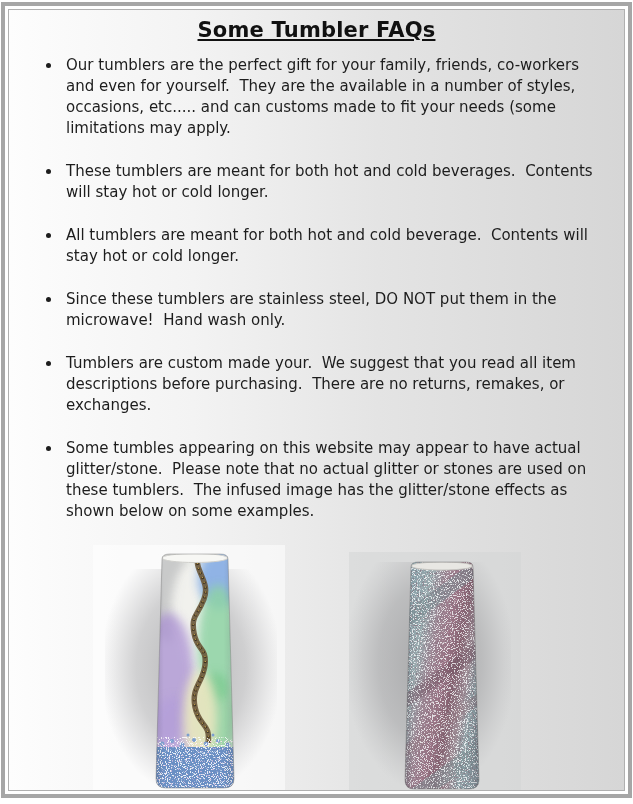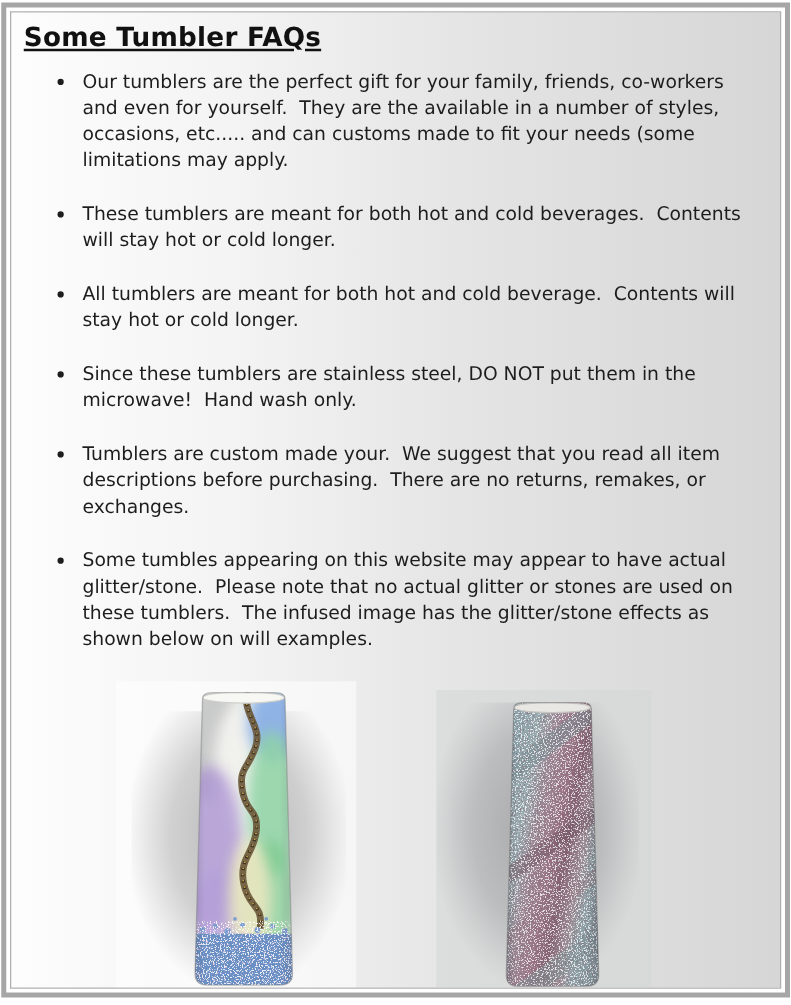--- a/index.html
+++ b/index.html
@@ -19,20 +19,21 @@
   }
   .content {
     position: relative;
     border: 1px solid #b0b0b0;
     height: 780px;
     overflow: hidden;
     background: linear-gradient(to right, #fdfdfd 0%, #f3f3f3 30%, #e4e4e4 60%, #d6d6d6 100%);
   }
   .page-title {
     margin: 8px 10px 0 10px;
+    text-align: center;
     font-size: 21px;
     font-weight: bold;
     text-decoration: underline;
     color: #111111;
     letter-spacing: 0.2px;
   }
   ul.faq-list {
     margin: 13px 0 16px 0;
     padding: 0 22px 0 53px;
     list-style-type: disc;
@@ -81,21 +82,21 @@
   <div class="content">
 
     <div class="page-title">Some Tumbler FAQs</div>
 
     <ul class="faq-list">
       <li>Our tumblers are the perfect gift for your family, friends, co-workers and even for yourself.  They are the available in a number of styles, occasions, etc..... and can customs made to fit your needs (some limitations may apply.</li>
       <li>These tumblers are meant for both hot and cold beverages.  Contents will stay hot or cold longer.</li>
       <li>All tumblers are meant for both hot and cold beverage.  Contents will stay hot or cold longer.</li>
       <li>Since these tumblers are stainless steel, DO NOT put them in the microwave!  Hand wash only.</li>
       <li>Tumblers are custom made your.  We suggest that you read all item descriptions before purchasing.  There are no returns, remakes, or exchanges.</li>
-      <li>Some tumbles appearing on this website may appear to have actual glitter/stone.  Please note that no actual glitter or stones are used on these tumblers.  The infused image has the glitter/stone effects as shown below on will examples.</li>
+      <li>Some tumbles appearing on this website may appear to have actual glitter/stone.  Please note that no actual glitter or stones are used on these tumblers.  The infused image has the glitter/stone effects as shown below on some examples.</li>
     </ul>
 
     <div class="photos">
 
       <div class="photo photo-left">
         <div class="shadow-blob"></div>
         <svg class="tumbler-svg" width="82" height="240" viewBox="0 0 82 240">
           <defs>
             <clipPath id="cylA">
               <path d="M8,8 Q8,3 16,3 L66,3 Q74,3 74,8 L80,228 Q80,237 70,237 L12,237 Q2,237 2,228 Z"></path>

